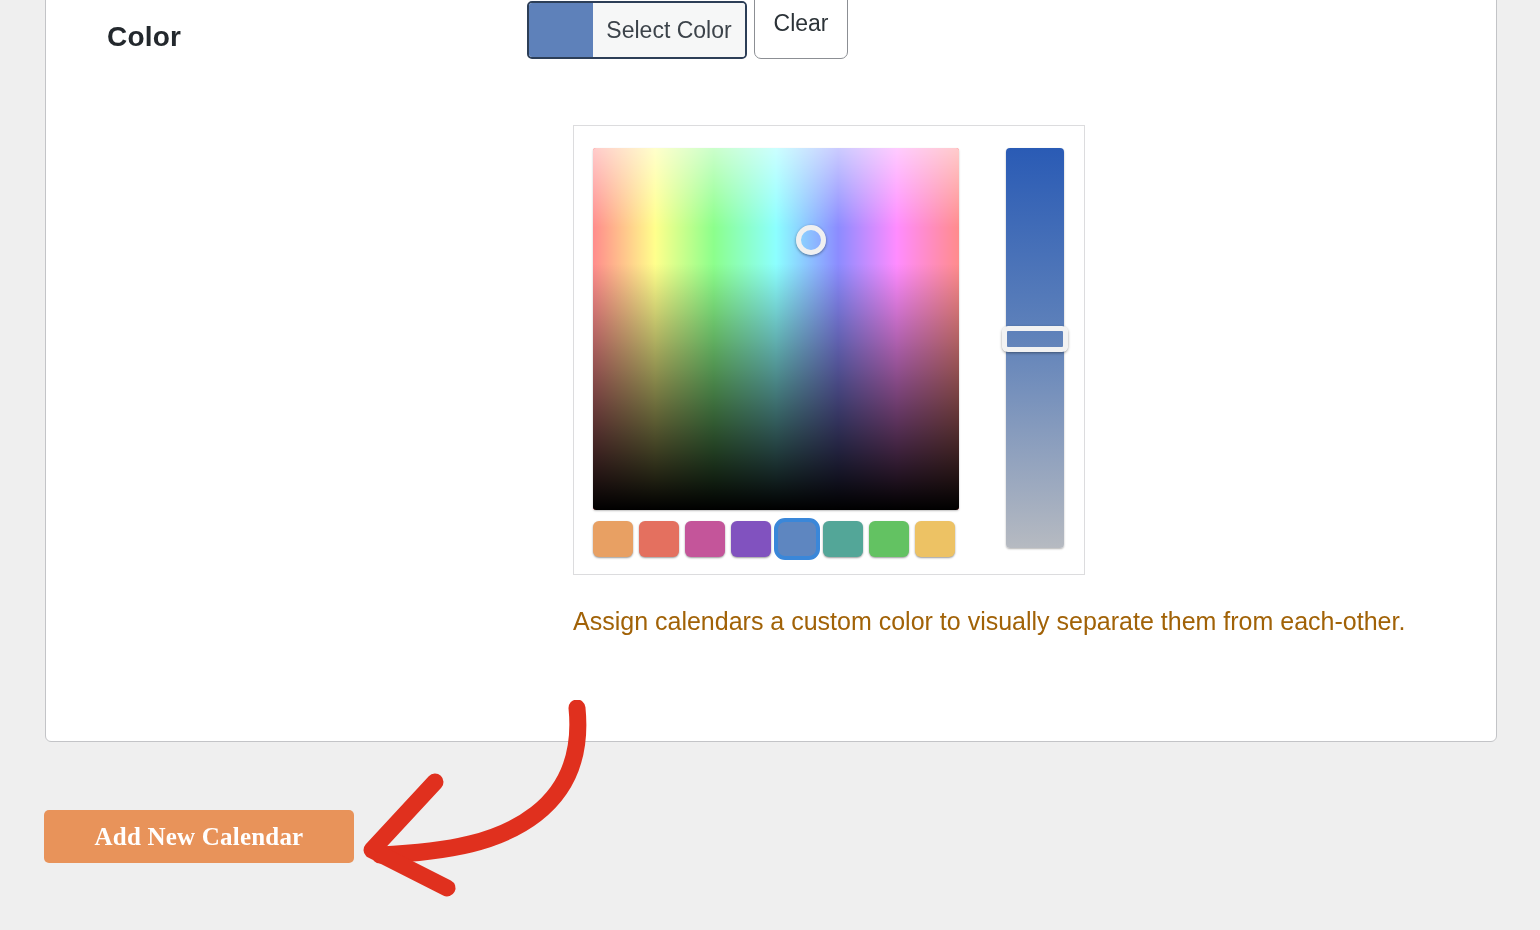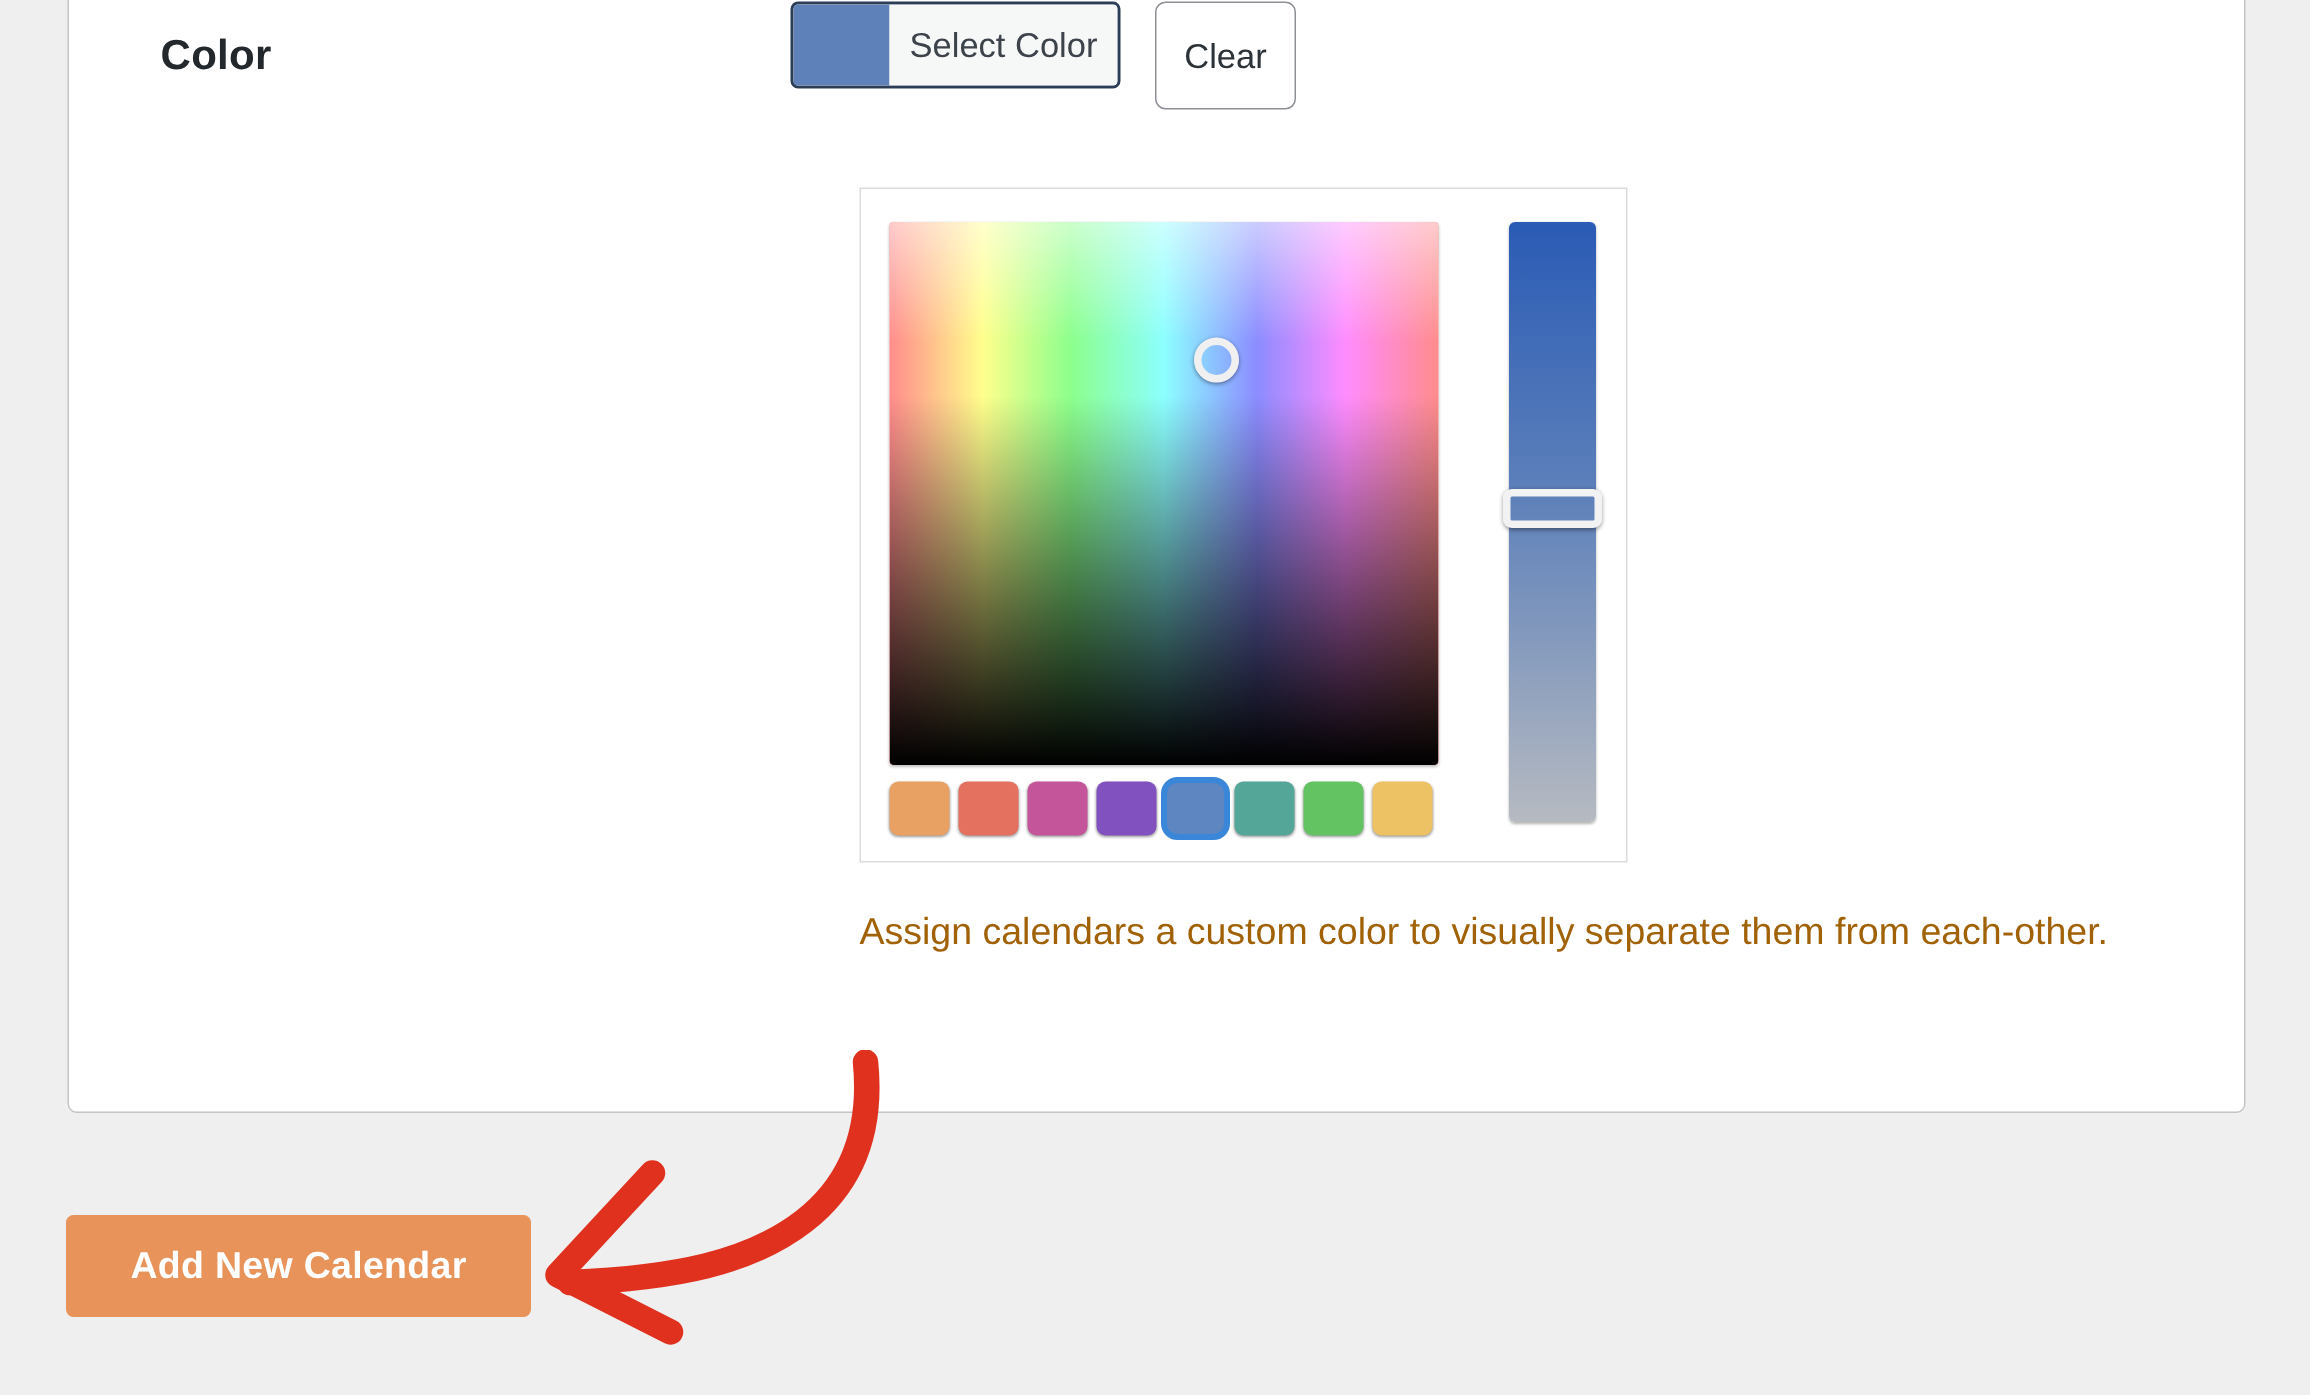--- a/index.html
+++ b/index.html
@@ -52,22 +52,22 @@
     left: 481px;
     top: 0;
     width: 930px;
   }
 
   
   #color-button-row {
     position: relative;
     height: 58px;
     display: flex;
-    align-items: flex-start;
-    gap: 23px;
+    align-items: flex-end;
+    gap: 7px;
   }
 
   #select-color-button {
     display: flex;
     align-items: stretch;
     width: 220px;
     height: 58px;
     border: 2px solid #2c3e57;
     border-radius: 5px;
     background: #f6f7f7;
@@ -226,28 +226,28 @@
     line-height: 40px;
     color: #a16207;
   }
 
   
   #add-new-calendar-button {
     position: absolute;
     left: 44px;
     top: 810px;
     width: 310px;
-    height: 68px;
+    height: 53px;
     background: #e8935a;
     border: none;
     border-radius: 5px;
     color: #ffffff;
     font-size: 25px;
     font-weight: bold;
-    font-family: Liberation Sans, sans-serif;
+    font-family: Liberation Serif, serif;
     letter-spacing: 0.2px;
     cursor: pointer;
   }
 
   
   #annotation-arrow {
     position: absolute;
     left: 340px;
     top: 700px;
     width: 290px;

